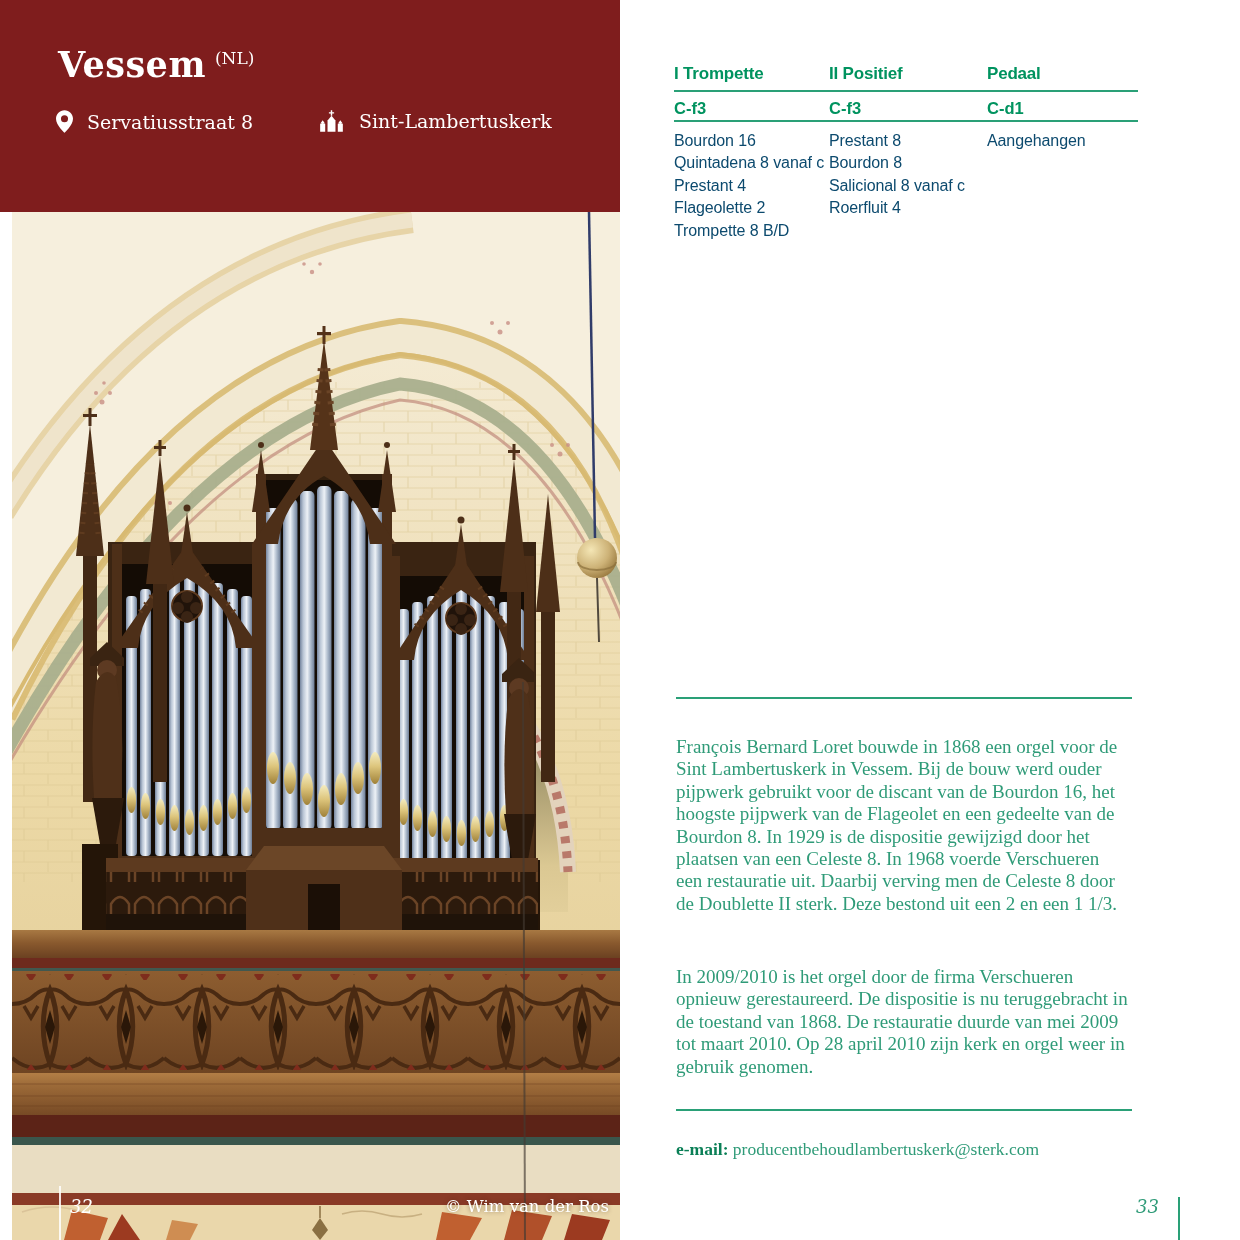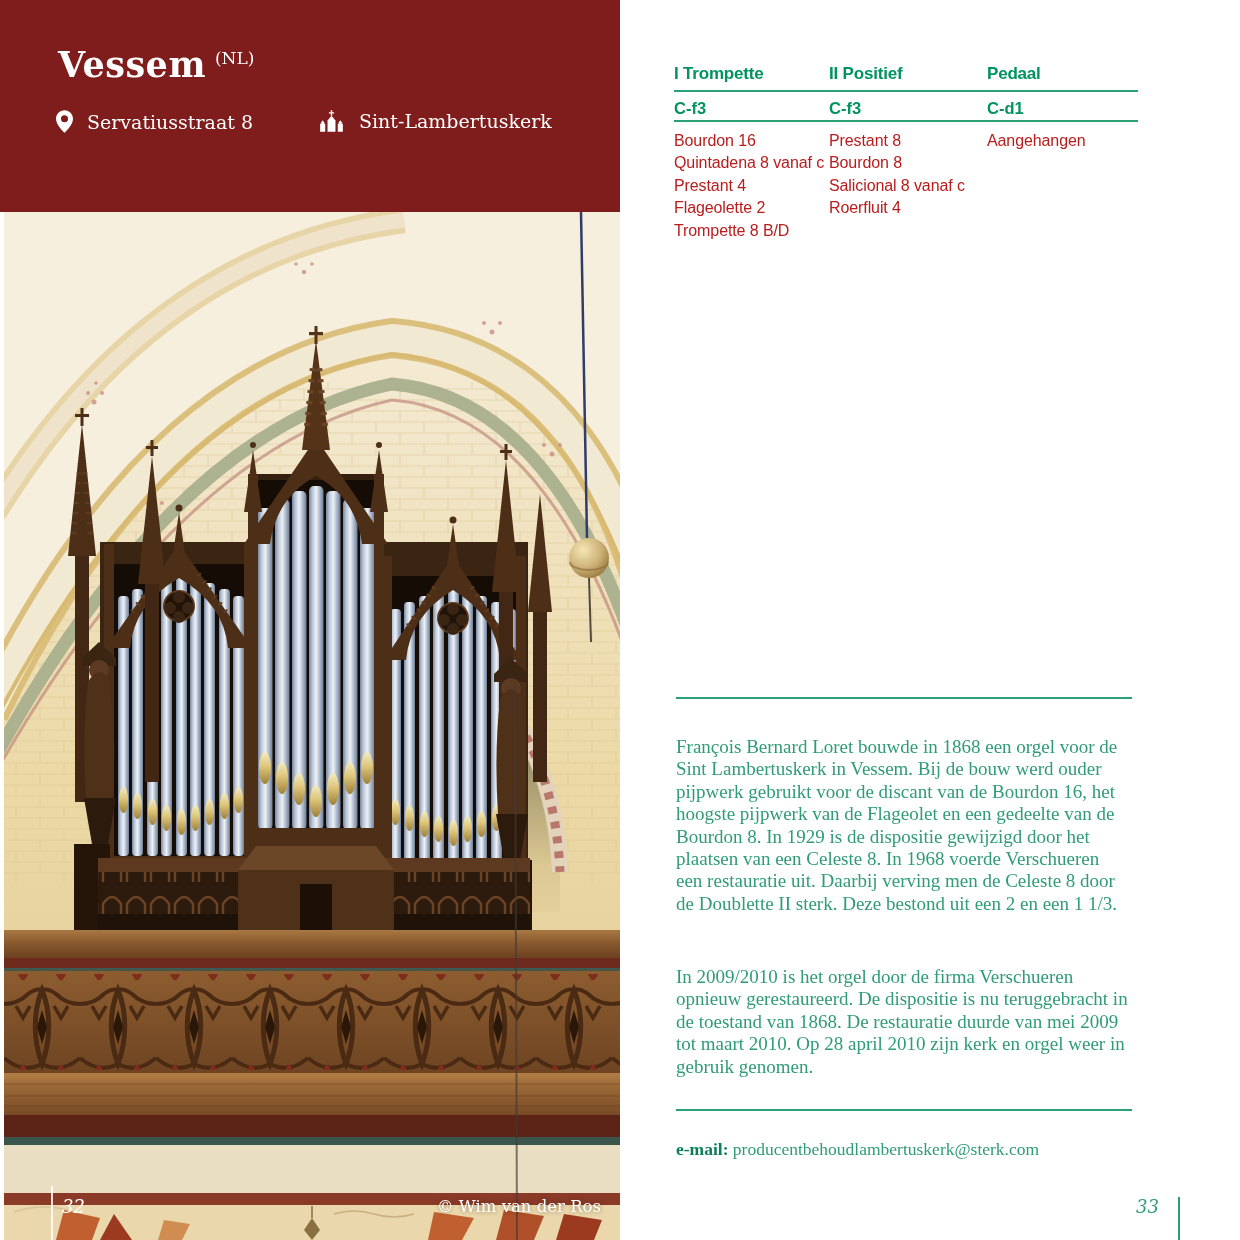--- a/index.html
+++ b/index.html
@@ -14,37 +14,37 @@
   .title-row { position:absolute; left:58px; top:44px; font-family:"DejaVu Serif", serif; }
   .city-title { font-size:35px; font-weight:bold; letter-spacing:.5px; display:inline-block; }
   .country-sup { font-size:17px; font-weight:normal; position:relative; top:-13px; margin-left:9px; }
   .meta-item { position:absolute; top:110px; display:flex; align-items:center; gap:14px;
                font-family:"DejaVu Serif", serif; font-size:19px; color:#fff; }
   .meta-address { left:56px; }
   .meta-church { left:318px; }
   .meta-icon svg { display:block; }
 
   
-  .photo { position:absolute; left:4px; top:212px; width:620px; height:1028px; overflow:hidden; }
+  .photo { position:absolute; left:12px; top:212px; width:620px; height:1028px; overflow:hidden; }
   .photo svg { display:block; }
   .photo-credit { position:absolute; left:0; top:985px; width:597px; text-align:right; color:#fff;
                   font-family:"DejaVu Serif", serif; font-size:16.5px; text-shadow:0 0 4px rgba(60,30,10,.5); }
   .pn-left { position:absolute; left:58px; top:984px; color:#fff; font-family:"DejaVu Serif", serif;
              font-style:italic; font-size:18px; }
   .pn-left-line { position:absolute; left:47px; top:974px; width:1.5px; height:54px; background:rgba(255,255,255,.85); }
 
   
   .spec { position:absolute; left:54px; top:64px; width:464px; height:200px;
           font-family:"Liberation Sans", sans-serif; }
   .spec-col { position:absolute; top:0; width:152px; }
   .sc0 { left:0; } .sc1 { left:155px; } .sc2 { left:313px; width:151px; }
   .sp-title { font-size:17px; font-weight:bold; color:#00935F; height:20px; line-height:20px; letter-spacing:-.2px; }
   .sp-range { margin-top:14px; font-size:16.5px; font-weight:bold; color:#00935F; height:20px; line-height:20px; }
   .sp-stops { margin-top:12px; }
-  .stop { font-size:16px; line-height:22.4px; color:#b91c1c; letter-spacing:-.1px; white-space:nowrap; }
+  .stop { font-size:16px; line-height:22.4px; color:#0c4a6e; letter-spacing:-.1px; white-space:nowrap; }
   .spec-rule { position:absolute; left:0; width:464px; height:1.5px; background:#2AA077; }
   .r1 { top:26px; } .r2 { top:56px; }
 
   .divider { position:absolute; left:56px; width:456px; height:1.5px; background:#2AA077; }
   .d1 { top:697px; } .d2 { top:1109px; }
 
   .para { position:absolute; left:56px; width:452px; font-size:19px; line-height:22.4px;
           color:#2F9B78; font-family:"Liberation Serif", serif; }
   .p1 { top:736px; }
   .p2 { top:966px; }

